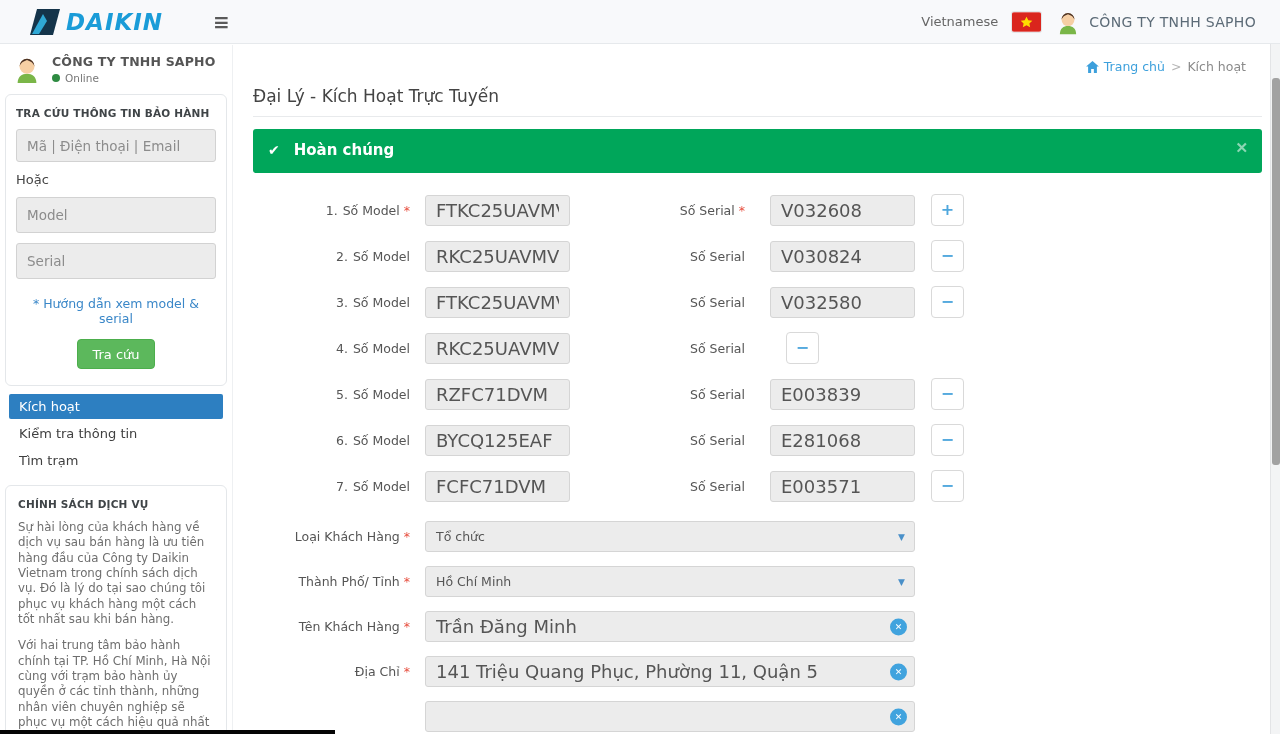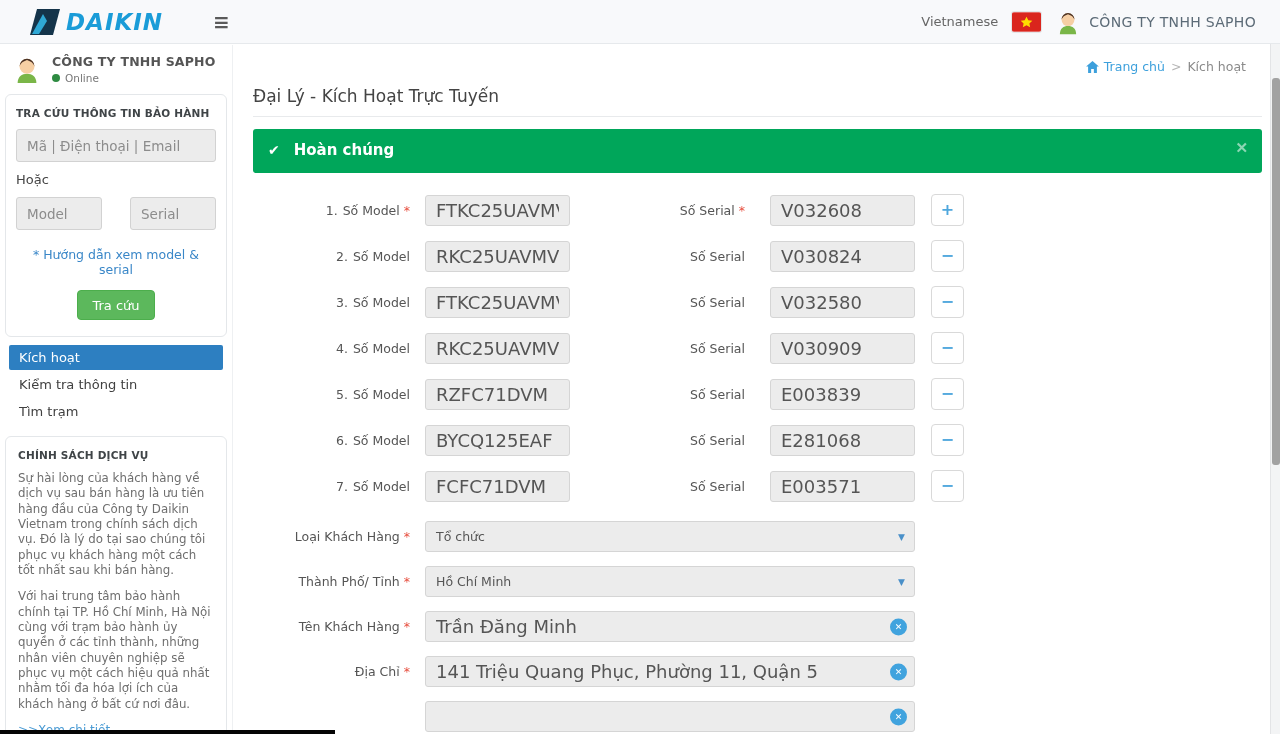--- a/index.html
+++ b/index.html
@@ -21,21 +21,21 @@
   .user-panel { padding:9px 12px 8px; display:flex; gap:10px; align-items:center; }
   .user-name { font-size:12.5px; font-weight:bold; color:#555; letter-spacing:.2px; }
   .user-status { font-size:10.5px; color:#777; margin-top:3px; display:flex; align-items:center; gap:5px; }
   .dot { width:8px; height:8px; border-radius:50%; background:#2e8b42; display:inline-block; }
   .card { margin:2px 5px 0; border:1px solid #e4e7ea; border-radius:6px; background:#fff; }
   .search-card { padding:10px 10px 16px; }
   .card-title { font-size:10.5px; font-weight:bold; color:#3f4447; letter-spacing:.2px; margin:2px 0 10px; }
   .s-input { width:100%; height:33px; background:#ececec; border:1px solid #d2d2d2; border-radius:3px; padding:9px 10px; font-size:13.5px; color:#555; font-family:inherit; }
   .s-input::placeholder { color:#8c8c8c; }
   .or-text { font-size:13px; color:#454545; margin:10px 0; }
-  .half-row { display:flex; gap:28px; }
+  .half-row { display:flex; gap:10px;flex-direction:column; }
   .half-row input { flex:1; min-width:0; }
   .guide-link { display:block; text-align:center; font-size:12.5px; color:#3a87c8; margin:17px 0 13px; text-decoration:none; cursor:pointer; }
   .btn-green { display:block; margin:0 auto; width:78px; height:30px; background:#5cb85c; border:1px solid #4cae4c; border-radius:4px; color:#fff; font-size:13px; font-family:inherit; cursor:pointer; }
   .menu { margin:8px 0 2px; }
   .menu-item { margin:2px 9px; padding:5px 10px; font-size:13px; color:#404040; border-radius:2px; cursor:pointer; }
   .menu-item.active { background:#2d7fc1; color:#fff; }
   .policy-card { margin-top:12px; padding:10px 12px 12px; }
   .policy p { font-size:11.8px; color:#6e6e6e; line-height:1.3; margin:0 0 11px; }
   .policy-link { display:block; font-size:12px; color:#4a9bd4; margin-top:10px; text-decoration:none; cursor:pointer; }
 
@@ -194,21 +194,20 @@
       <input class="inp" readonly="" value="V032580" style="">
       <button class="act-btn">
           <span>−</span>
         </button>
     </div>
 
     <div class="frow">
       <div class="lab"><span class="num">4.</span><span>Số Model</span></div>
       <input class="inp" readonly="" value="RKC25UAVMV" style="">
       <div class="slab"><span>Số Serial</span></div>
-      <input class="inp" readonly="" value="V030909" style="">
       <button class="act-btn">
           <span>−</span>
         </button>
     </div>
 
     <div class="frow">
       <div class="lab"><span class="num">5.</span><span>Số Model</span></div>
       <input class="inp" readonly="" value="RZFC71DVM" style="">
       <div class="slab"><span>Số Serial</span></div>
       <input class="inp" readonly="" value="E003839" style="">

